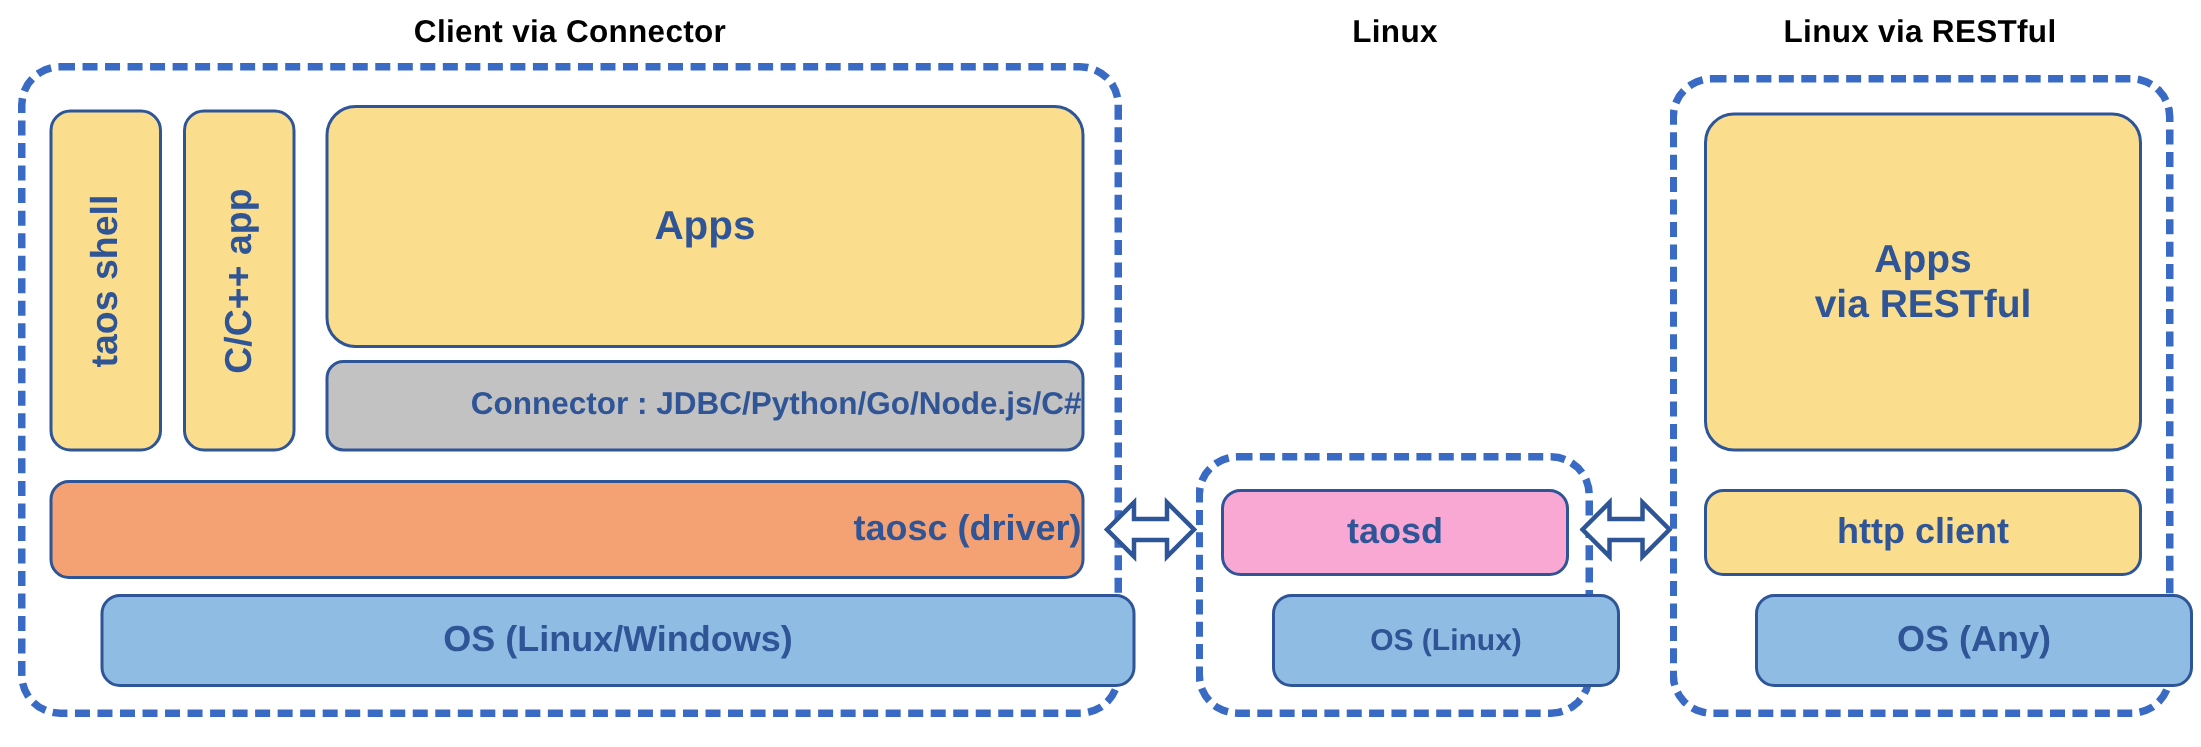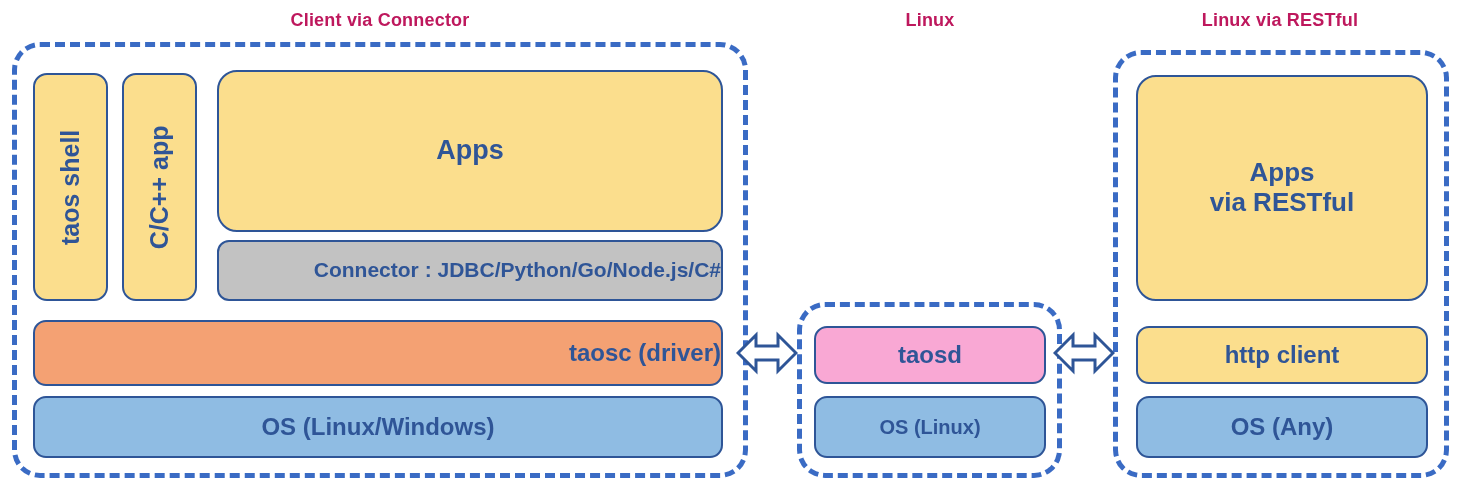--- a/index.html
+++ b/index.html
@@ -16,22 +16,22 @@
     height: 498px;
     background: #ffffff;
     overflow: hidden;
   }
 
   
   .section-title {
     position: absolute;
     font-family: "Liberation Sans", sans-serif;
     font-weight: bold;
-    font-size: 18px;
-    color: #be185d;
+    font-size: 21px;
+    color: #000000;
     text-align: center;
     white-space: nowrap;
     letter-spacing: 0.2px;
   }
 
   
   .group {
     position: absolute;
     border: 5px dashed #3A6BC4;
     border-radius: 28px;
@@ -51,21 +51,21 @@
     display: flex;
     align-items: center;
     justify-content: center;
     text-align: center;
     line-height: 1.15;
     overflow: hidden;
   }
 
   .fill-yellow { background: #FBDE8D; }
   .fill-orange { background: #F4A173; justify-content: flex-end; }
-  .fill-blue   { background: #8FBCE3; }
+  .fill-blue   { background: #8FBCE3; margin-left: 34px; }
   .fill-green  { background: #f9a8d4; }
   .fill-gray   { background: #C2C2C2; }
 
   
   .box.vertical > .vlabel {
     transform: rotate(-90deg);
     white-space: nowrap;
     display: block;
   }
 

